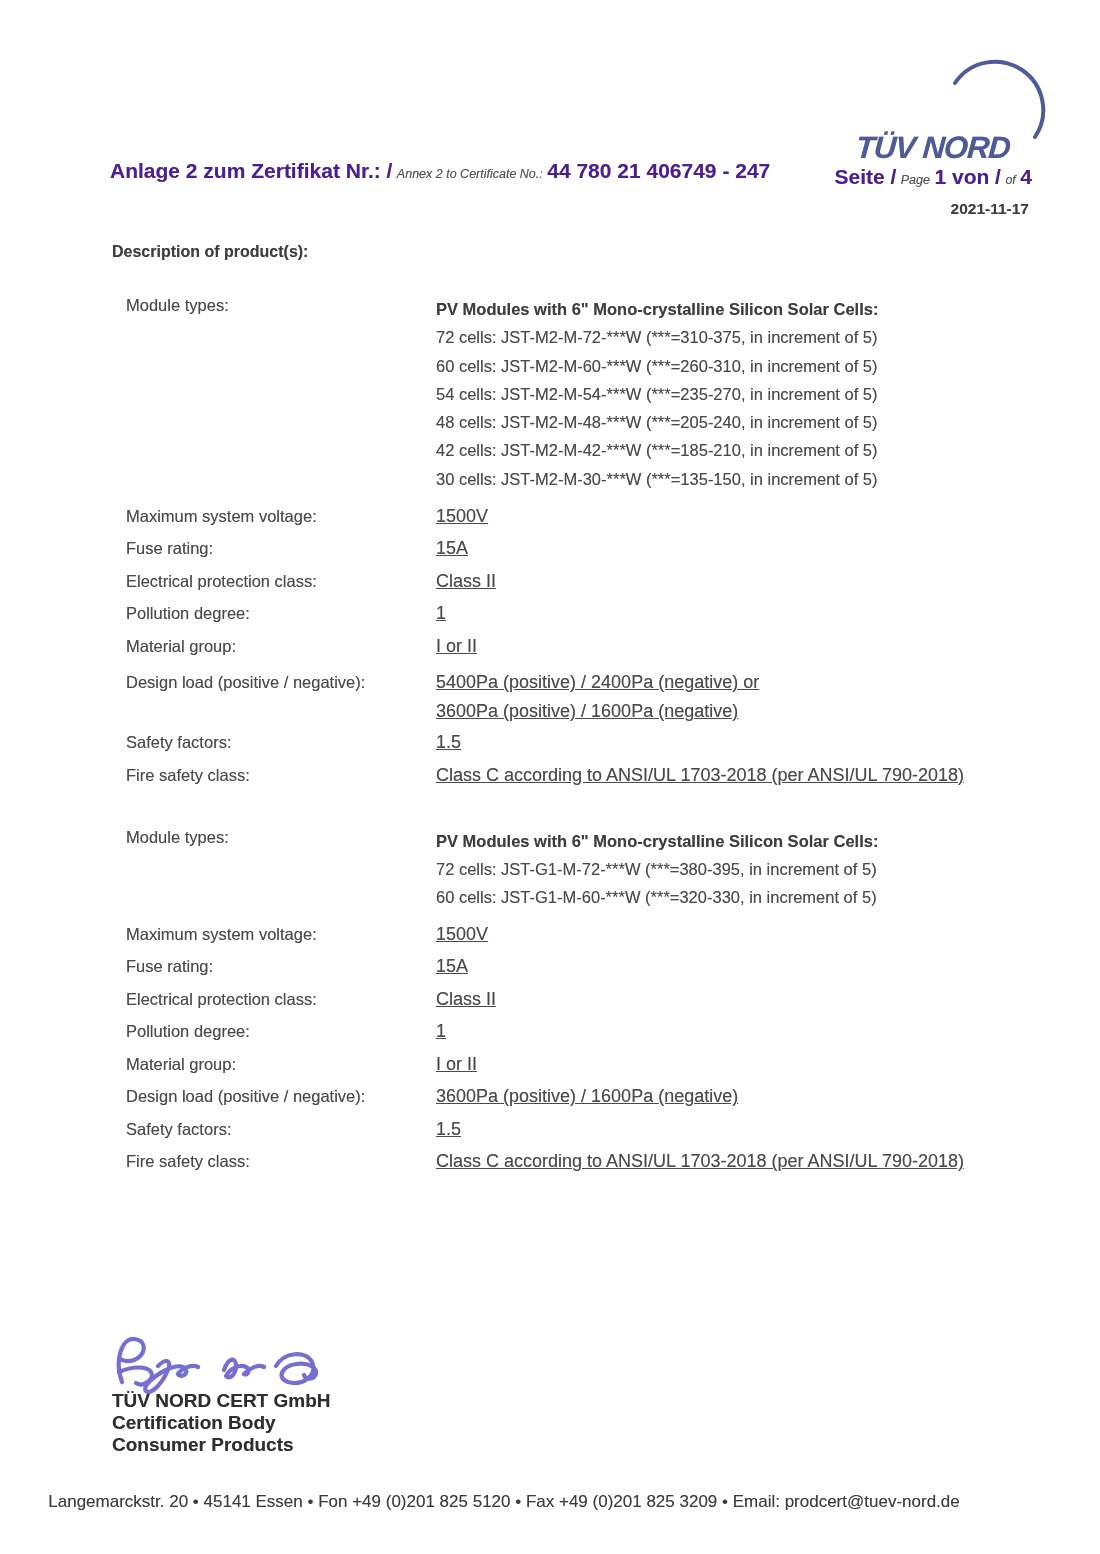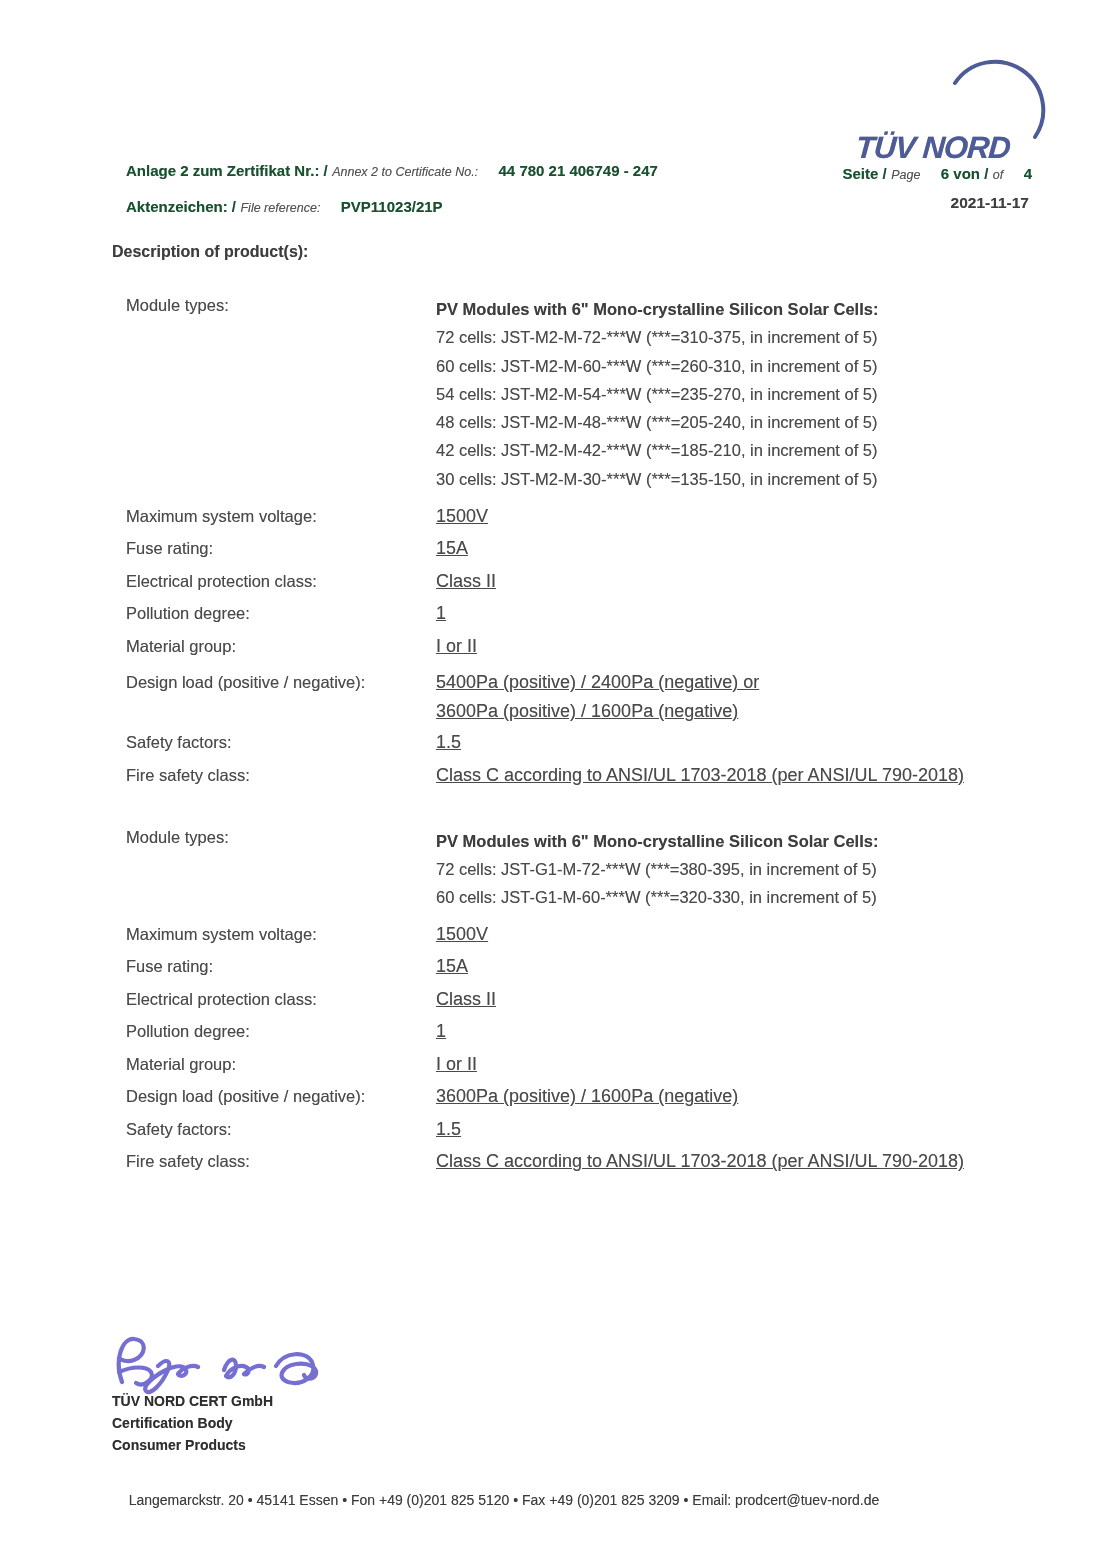--- a/index.html
+++ b/index.html
@@ -18,21 +18,21 @@
   .logo-text{
     position:absolute;left:18px;top:82px;
     font-size:31px;font-weight:bold;font-style:italic;
     letter-spacing:-1px;color:#4d5c99;
     transform:skewX(-4deg);
     white-space:nowrap;
   }
   
   .hdr-left{position:absolute;left:110px;top:160px;width:620px;line-height:22px;}
   .hdr-line{white-space:nowrap;margin-bottom:13px;}
-  .h-bold{font-weight:bold;font-size:15px;color:#14532d;margin-left:16px;}
+  .h-bold{font-weight:bold;font-size:21px;color:#4c1d95;}
   .h-it{font-style:italic;font-size:12.5px;color:#555;}
   .hdr-right{position:absolute;right:68px;top:165px;text-align:right;}
   .page-ind{white-space:nowrap;}
   .date-line{margin-top:11px;font-weight:bold;font-size:15.5px;color:#3f3f3f;padding-right:3px;}
   
   .section-title{
     position:absolute;left:112px;top:243px;
     font-weight:bold;font-size:16px;color:#3d3d3d;
   }
   
@@ -41,25 +41,25 @@
   .spec-label{width:310px;flex-shrink:0;font-size:16.5px;line-height:20px;color:#4a4a4a;}
   .spec-value{font-size:18px;line-height:20px;color:#4a4a4a;text-decoration:underline;}
   .module-header{font-weight:bold;font-size:16.5px;color:#3d3d3d;line-height:28.3px;}
   .module-line{font-size:16.5px;line-height:28.3px;color:#4a4a4a;}
   .two-line{line-height:29px;}
   .row-tight{margin-bottom:6px;}
   .block2{margin-top:42px;}
   
   .sig-svg{position:absolute;left:106px;top:1330px;}
   .sig-block{position:absolute;left:112px;top:1390px;line-height:22px;}
-  .sig-line{font-weight:bold;font-size:14px;color:#2e2e2e;}
+  .sig-line{font-weight:bold;font-size:19px;color:#2e2e2e;}
   
   .footer{
     position:absolute;left:0;top:1492px;width:1008px;
-    text-align:center;font-size:14px;color:#3c3c3c;
+    text-align:center;font-size:17px;color:#3c3c3c;
     white-space:nowrap;
   }
   .soft{text-shadow:0 0 0.4px rgba(90,90,90,0.55);}
 </style>
 </head>
 <body>
 
 <div class="page">
 
   <div class="logo">
@@ -68,32 +68,27 @@
     </svg>
     <div class="logo-text soft">TÜV NORD</div>
   </div>
 
   <div class="hdr-left">
     <div class="hdr-line">
       <span class="h-bold soft">Anlage 2 zum Zertifikat Nr.: /</span>
       <span class="h-it soft">Annex 2 to Certificate No.:</span>
       <span class="h-bold soft">44 780 21 406749 - 247</span>
     </div>
-    <div class="hdr-line">
-      <span class="h-bold soft">Aktenzeichen: /</span>
-      <span class="h-it soft">File reference:</span>
-      <span class="h-bold soft">PVP11023/21P</span>
-    </div>
   </div>
 
   <div class="hdr-right">
     <div class="page-ind">
       <span class="h-bold soft">Seite /</span>
       <span class="h-it soft">Page</span>
-      <span class="h-bold soft">6 von /</span>
+      <span class="h-bold soft">1 von /</span>
       <span class="h-it soft">of</span>
       <span class="h-bold soft">4</span>
     </div>
     <div class="date-line soft">2021-11-17</div>
   </div>
 
   <div class="section-title soft">Description of product(s):</div>
 
   <div class="content">
 

